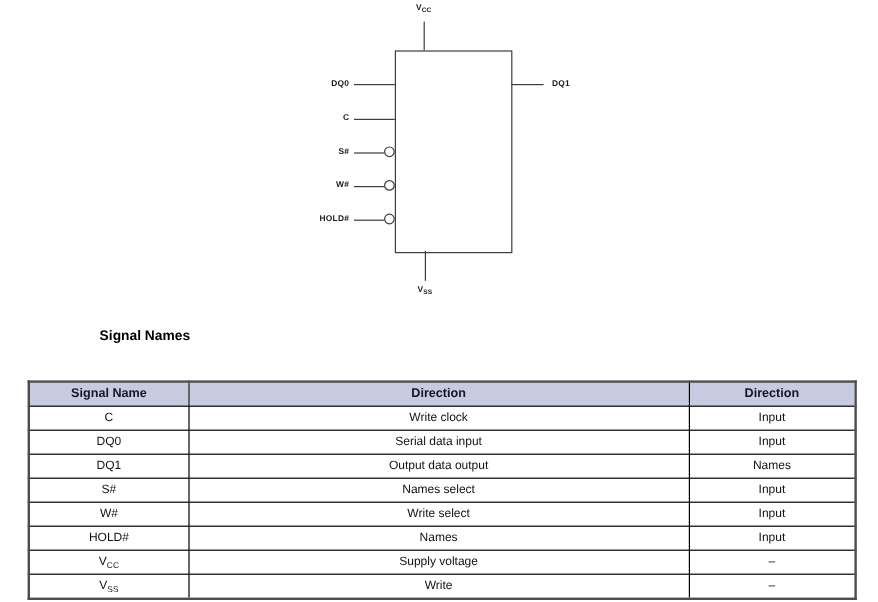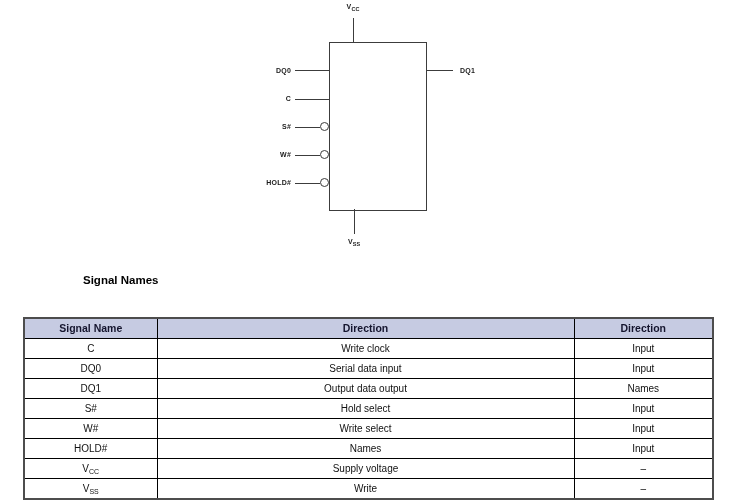--- a/index.html
+++ b/index.html
@@ -93,21 +93,21 @@
         <td>Serial data input</td>
         <td>Input</td>
       </tr>
       <tr>
         <td><span>DQ1</span><span class="sub-t"></span></td>
         <td>Output data output</td>
         <td>Names</td>
       </tr>
       <tr>
         <td><span>S#</span><span class="sub-t"></span></td>
-        <td>Hold select</td>
+        <td>Names select</td>
         <td>Input</td>
       </tr>
       <tr>
         <td><span>W#</span><span class="sub-t"></span></td>
         <td>Write select</td>
         <td>Input</td>
       </tr>
       <tr>
         <td><span>HOLD#</span><span class="sub-t"></span></td>
         <td>Names</td>

